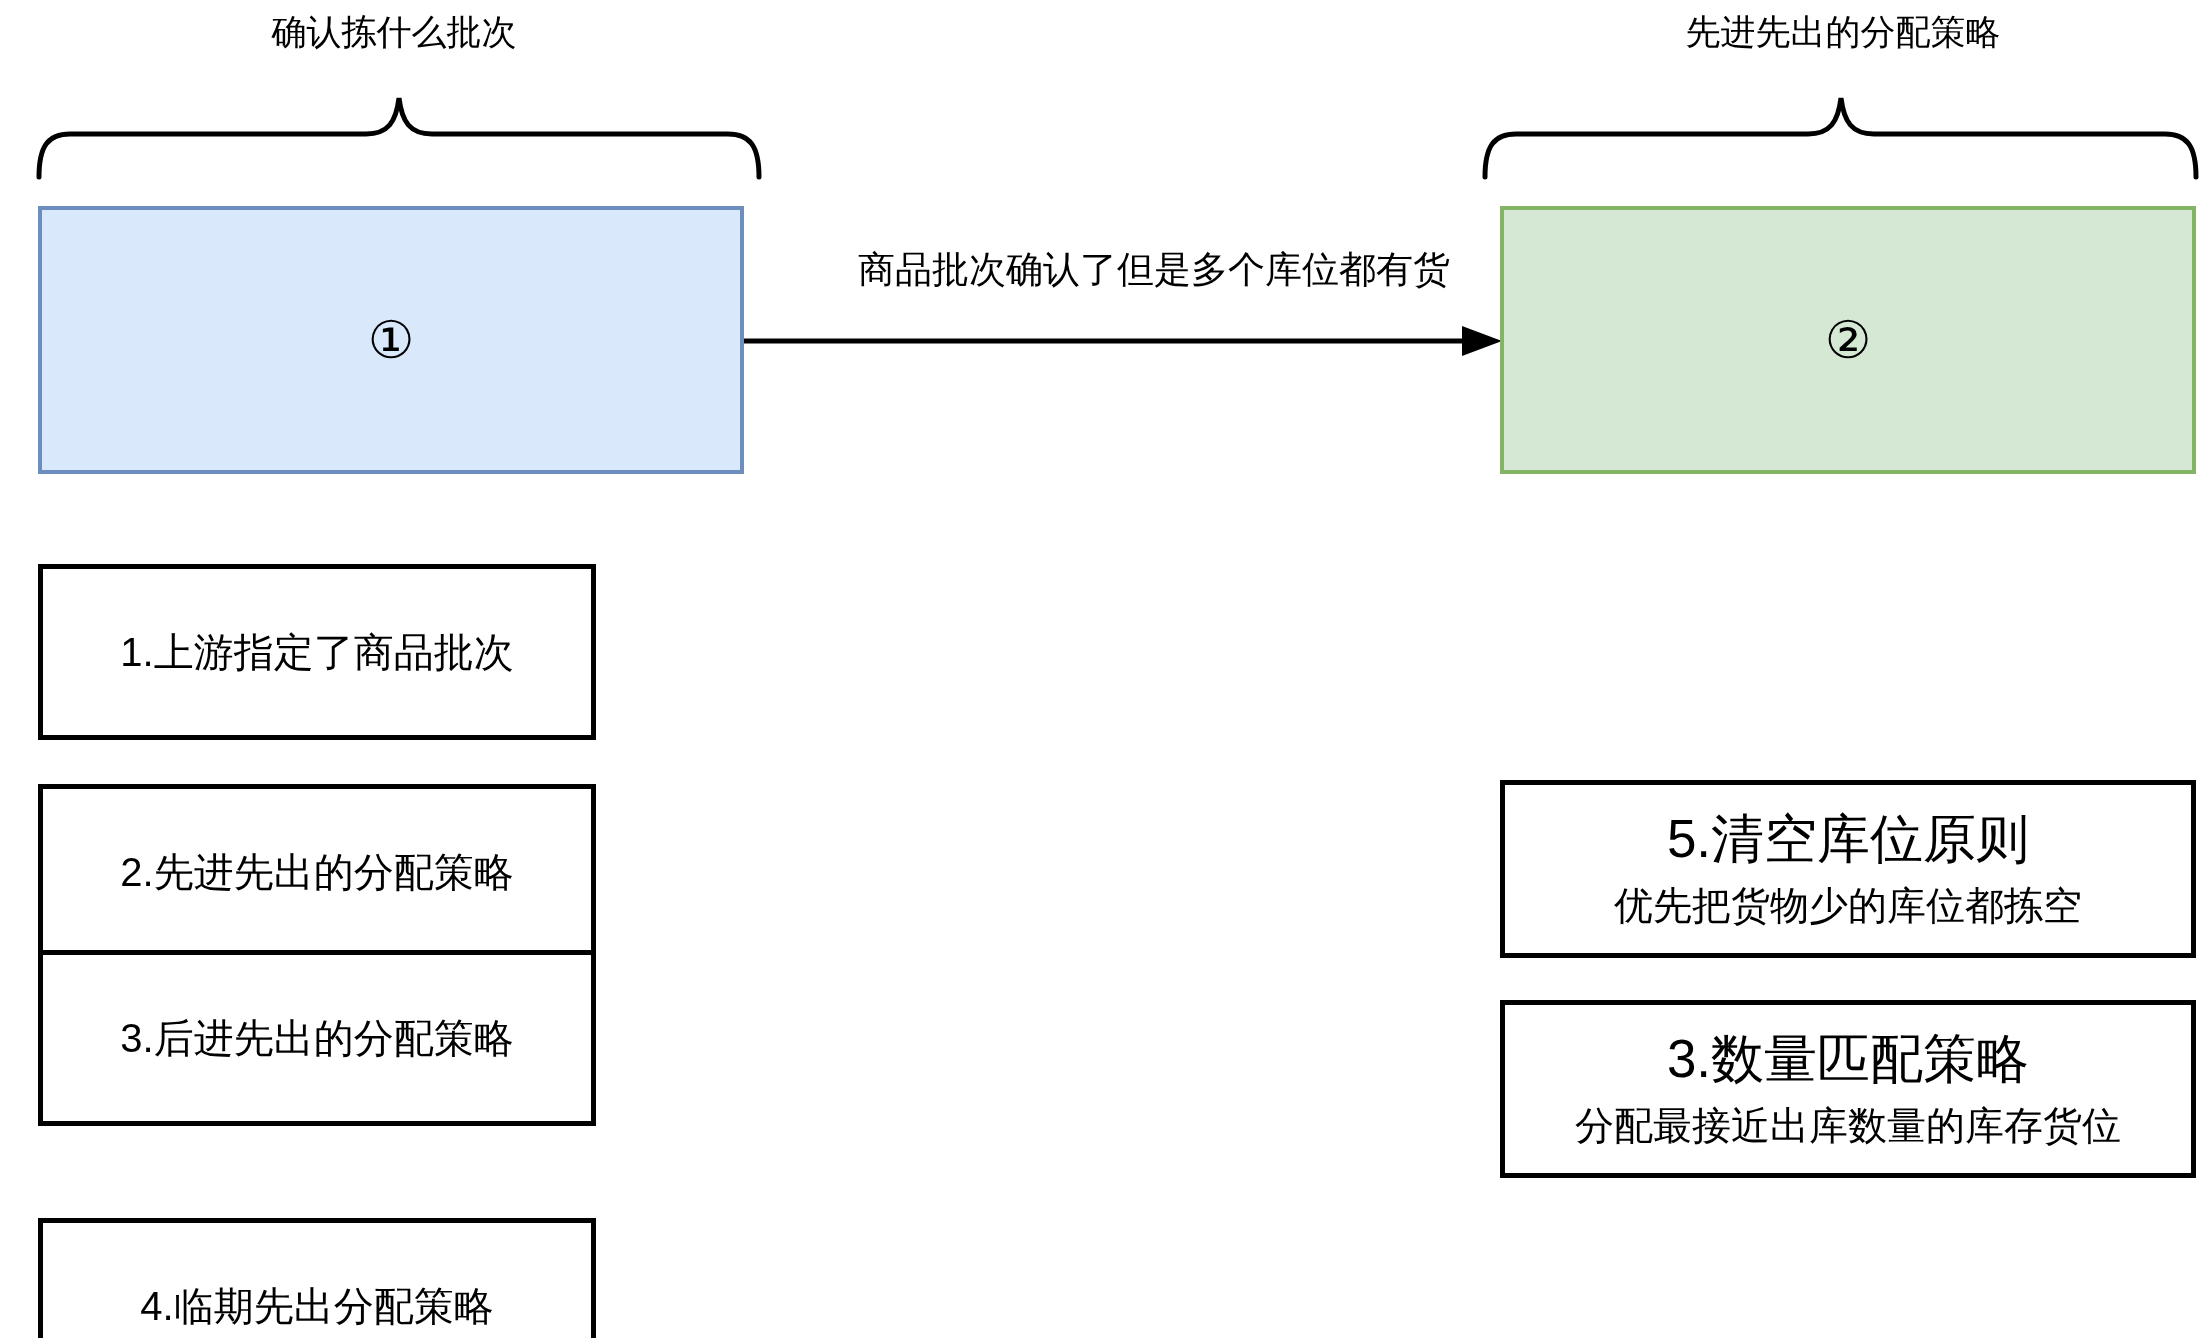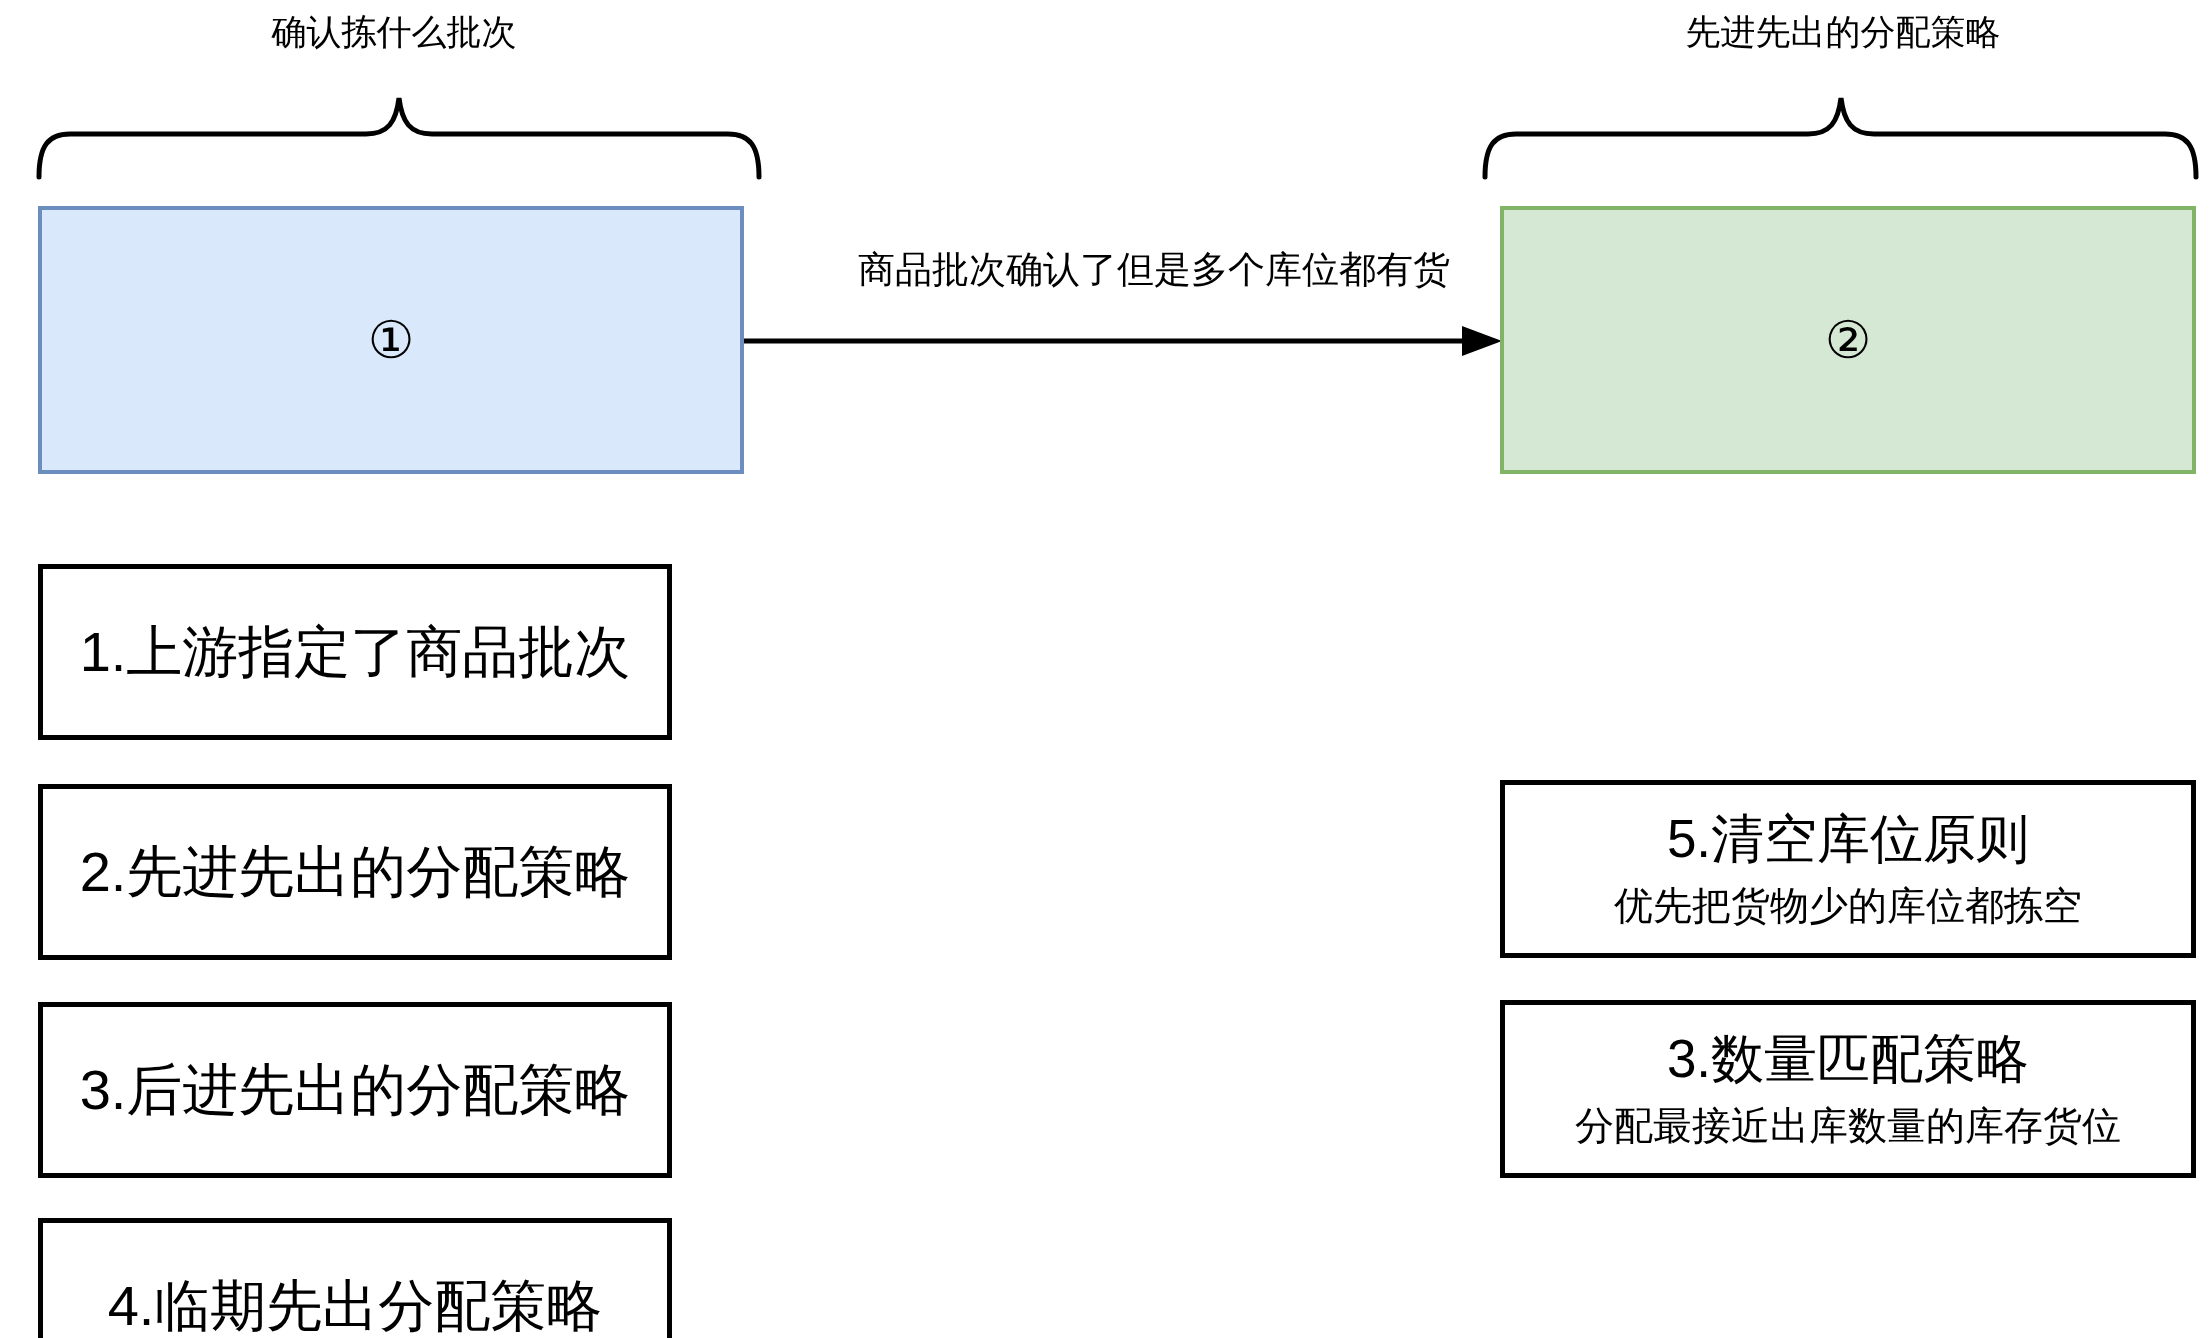--- a/index.html
+++ b/index.html
@@ -39,21 +39,21 @@
   }
   .head-num{font-size:52px;line-height:62px;}
   .head-title{font-size:56px;line-height:66px;}
   .item-box{
     position:absolute;box-sizing:border-box;
     background:#fff;
     border:5px solid var(--item-box-border,#000);
     display:flex;flex-direction:column;align-items:center;justify-content:center;
     text-align:center;
   }
-  .item-box.l{left:38px;width:634px;height:176px;font-size:56px;line-height:64px;}
+  .item-box.l{left:38px;width:558px;height:176px;font-size:40px;line-height:64px;}
   .item-box.r{left:1500px;width:696px;height:178px;}
   .item-box .r-title{font-size:53px;line-height:60px;}
   .item-box .r-sub{font-size:39px;line-height:46px;margin-top:14px;white-space:nowrap;}
   .arrow-svg{position:absolute;left:742px;top:319px;width:764px;height:44px;}
   .arrow-label{
     position:absolute;left:810px;top:247px;width:640px;height:46px;
     font-size:37px;line-height:46px;text-align:right;white-space:nowrap;
   }
 </style>
 </head>
@@ -70,21 +70,21 @@
   <div class="head-box blue">
     <div class="head-num">①</div>
   </div>
 
   <div class="item-box l" style="top:564px">
     <span>1.上游指定了商品批次</span>
   </div>
   <div class="item-box l" style="top:784px">
     <span>2.先进先出的分配策略</span>
   </div>
-  <div class="item-box l" style="top:1002px">
+  <div class="item-box l" style="top:950px">
     <span>3.后进先出的分配策略</span>
   </div>
   <div class="item-box l" style="top:1218px;height:176px">
     <span>4.临期先出分配策略</span>
   </div>
 
   <div class="arrow-label">商品批次确认了但是多个库位都有货</div>
   <svg class="arrow-svg" viewBox="0 0 764 44">
     <line x1="2" y1="22" x2="724" y2="22" stroke="#000" stroke-width="5"></line>
     <path d="M 760,22 L 720,7 L 720,37 Z" fill="#000"></path>

